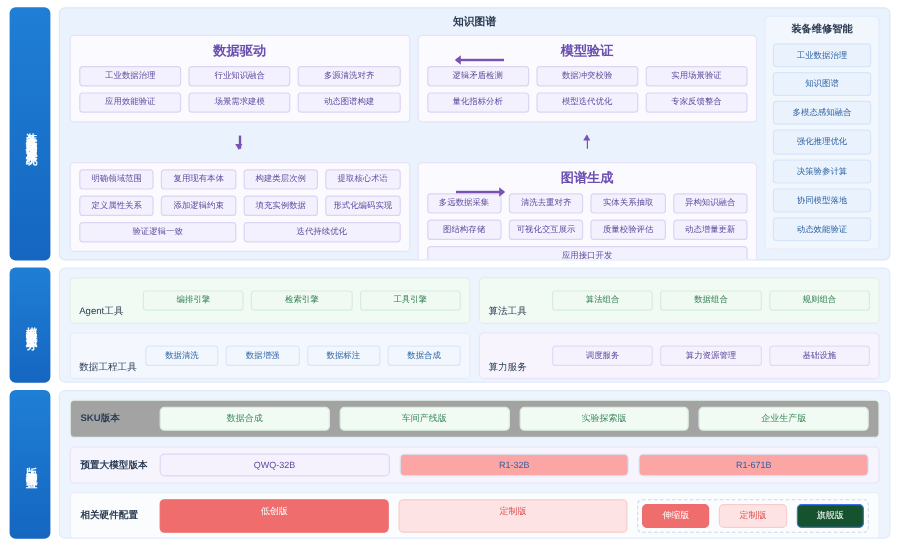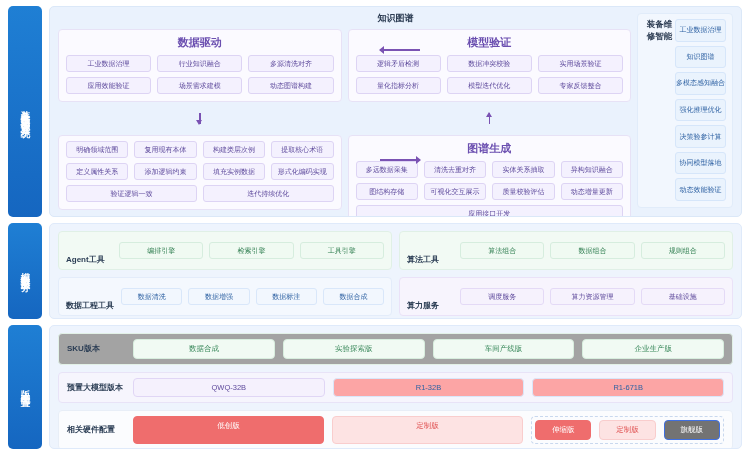--- a/index.html
+++ b/index.html
@@ -127,21 +127,21 @@
   #arrow-top { top: 42px; left: 330px; }
   #arrow-bottom { top: 152px; left: 330px; }
 
   
   .vlist-panel {
     background: #f2f7fe;
     border: 1px solid #e1ecfa;
     border-radius: 4px;
     padding: 5px 6px 6px 6px;
     height: 100%;
-    display: flex; flex-direction: row;
+    display: flex; flex-direction: column;
   }
   .vlist-title {
     text-align: center; font-size: 8.5px; font-weight: bold;
     color: #2b3b52; margin-bottom: 5px;
   }
   .vlist { display: flex; flex-direction: column; gap: 4px; flex: 1 1 auto; }
   .vitem {
     flex: 1 1 0;
     background: #eaf3fd;
     border: 1px solid #d6e6fa;
@@ -164,21 +164,21 @@
   .sgroup {
     flex: 1 1 0;
     border-radius: 4px;
     padding: 4px 7px;
     display: flex; align-items: center; gap: 7px;
   }
   .sgroup.green { background: #f2faf4; border: 1px solid #e0f0e6; }
   .sgroup.blue  { background: #f4f8fe; border: 1px solid #e3ecfa; }
   .sgroup.purple{ background: #f7f4fd; border: 1px solid #eae2f8; }
   .sgroup-label {
-    font-size: 8px; font-weight: bold; color: #2c3e55;
+    font-size: 8px; font-weight: normal; color: #2c3e55;
     white-space: nowrap; flex: 0 0 auto; min-width: 46px; margin-top: 18px;
   }
   .sgroup-items { display: flex; gap: 6px; flex: 1 1 auto; }
   .sitem {
     flex: 1 1 0; text-align: center; font-size: 7px;
     padding: 4px 2px; border-radius: 3px; line-height: 1;
     white-space: nowrap; overflow: hidden;
   }
   .sitem.green { background: #f0faf2; border: 1px solid #d6edde; color: #2e7d4f; }
   .sitem.blue  { background: #f2f7fe; border: 1px solid #d9e7fa; color: #2f62a3; }
@@ -209,21 +209,21 @@
   .vitem-btn {
     flex: 1 1 0; text-align: center; font-size: 7.5px;
     padding: 5px 2px; border-radius: 4px; line-height: 1;
     white-space: nowrap; overflow: hidden;
   }
   .vitem-btn.greenlight { background: #f1faf3; border: 1px solid #d8eede; color: #3c8a5d; }
   .vitem-btn.purplelight{ background: #f5f1fd; border: 1px solid #e0d6f5; color: #5e4a9c; }
   .vitem-btn.bluelight  { background: #fca5a5; border: 1px solid #d9e7fa; color: #2f62a3; }
   .vitem-btn.redsolid   { background: #ef6d6d; border: 1px solid #ef6d6d; color: #ffffff; }
   .vitem-btn.redsoft    { background: #fde3e3; border: 1px solid #f9cdcd; color: #e05252; }
-  .vitem-btn.bluesolid  { background: #737373; border: 1px solid #3f6fe0; color: #ffffff; }
+  .vitem-btn.bluesolid  { background: #14532d; border: 1px solid #3f6fe0; color: #ffffff; }
   .hw-dashed {
     flex: 1 1 0;
     border: 1px dashed #c9d8ee;
     border-radius: 4px;
     padding: 3px;
     display: flex; gap: 8px;
   }
   .hw-dashed .vitem-btn { flex: 1 1 0; }
 </style>
 </head>
@@ -399,22 +399,22 @@
 
   <div class="band" id="band3">
     <div class="band-tab">版本与配置</div>
 
     <div class="band-body">
 
       <div class="vrow green">
         <div class="vrow-label">SKU版本</div>
         <div class="vrow-items">
           <div class="vitem-btn greenlight">数据合成</div>
+          <div class="vitem-btn greenlight">车间产线版</div>
           <div class="vitem-btn greenlight">实验探索版</div>
-          <div class="vitem-btn greenlight">车间产线版</div>
           <div class="vitem-btn greenlight">企业生产版</div>
         </div>
       </div>
 
       <div class="vrow purple">
         <div class="vrow-label">预置大模型版本</div>
         <div class="vrow-items">
           <div class="vitem-btn purplelight">QWQ-32B</div>
           <div class="vitem-btn bluelight">R1-32B</div>
           <div class="vitem-btn bluelight">R1-671B</div>

